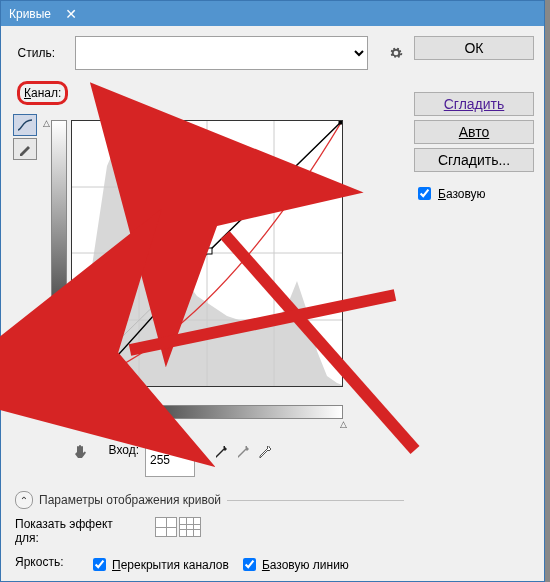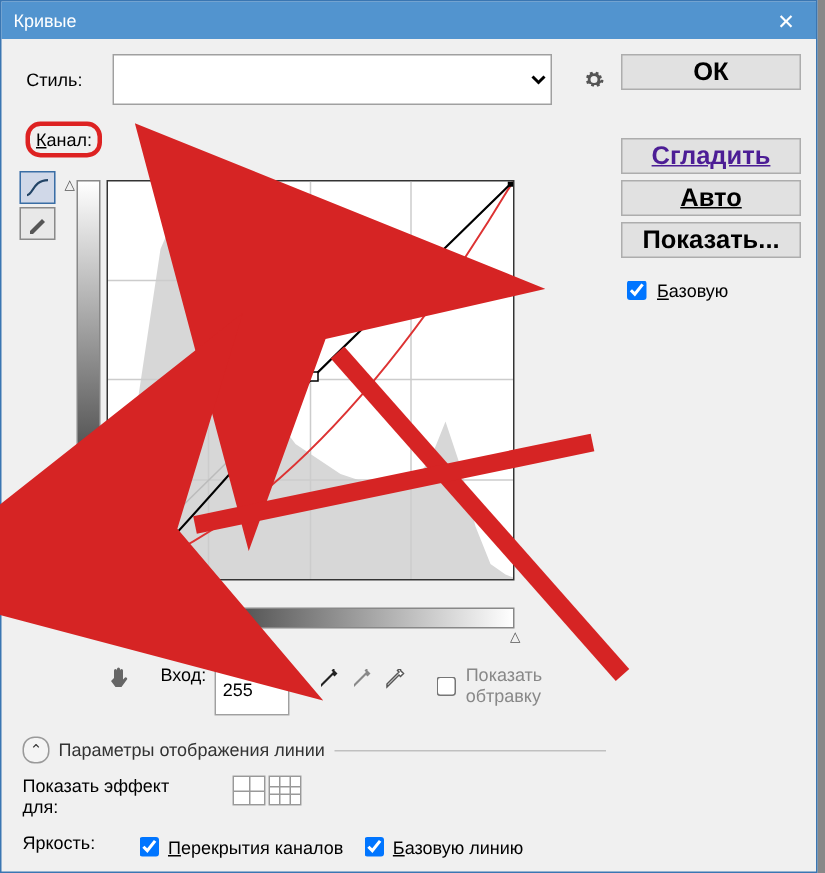--- a/index.html
+++ b/index.html
@@ -18,21 +18,20 @@
     width: 543px;
     height: 580px;
     background: #f0f0f0;
     border: 1px solid #3a76b2;
   }
   .titlebar {
     background: #5294cf;
     height: 25px;
     display: flex;
     align-items: center;
-    justify-content: space-between;
     color: #fff;
     font-size: 12px;
     padding-left: 8px;
   }
   .close-btn {
     width: 40px;
     height: 25px;
     display: flex;
     align-items: center;
     justify-content: center;
@@ -74,25 +73,24 @@
   }
   .style-select { flex:1; }
   .gear {
     width:16px; height:16px;
     display:flex; align-items:center; justify-content:center;
   }
   .btn {
     border: 1px solid #adadad;
     background: #e1e1e1;
     height: 22px;
-    font-size: 17px;
+    font-size: 14px;
     display:flex; align-items:center; justify-content:center;
     color:#000;
     position:relative;
-    font-weight:bold;
   }
   .btn.disabled { color:#4c1d95; }
   .preview-row {
     display:flex;
     align-items:center;
     gap:4px;
     margin-top:8px;
   }
   .channel-row {
     display:flex; align-items:center; gap:6px;
@@ -322,31 +320,27 @@
               <svg width="14" height="14" viewBox="0 0 14 14">
                 <path d="M11 1l2 2-2 2-1-1-6 6-2 2v-2l2-2 6-6-1-1 2-2z" fill="#888"></path>
               </svg>
             </div>
           <div class="eyedrop">
               <svg width="14" height="14" viewBox="0 0 14 14">
                 <path d="M11 1l2 2-2 2-1-1-6 6-2 2v-2l2-2 6-6-1-1 2-2z" fill="#fff" stroke="#555"></path>
               </svg>
             </div>
         </div>
-        <label class="chk" style="margin-left:8px;color:#888;">
-          <input type="checkbox" style="">
-          <span>Показать обтравку</span>
-        </label>
       </div>
 
       <div class="section-title">
         <div class="round-btn">
           <span>⌃</span>
         </div>
-        <span>Параметры отображения линии</span>
+        <span>Параметры отображения кривой</span>
         <div class="section-line"></div>
       </div>
 
       <div class="show-row">
         <span style="width:120px">Показать эффект для:</span>
         <div class="grid-icons">
           <div class="gridicon"></div>
           <div class="gridicon fine"></div>
         </div>
       </div>
@@ -382,21 +376,21 @@
           <span>ОК</span>
         </div>
       <div style="height:24px;"></div>
       <div class="btn disabled">
           <span style="text-decoration:underline">Сгладить</span>
         </div>
       <div class="btn">
           <span style="text-decoration:underline">Авто</span>
         </div>
       <div class="btn">
-          <span>Показать...</span>
+          <span>Сгладить...</span>
         </div>
       <label class="preview-row">
         <input type="checkbox" checked="" style="">
         <span class="underline-first">Базовую</span>
       </label>
     </div>
   </div>
 </div>
 
 <svg class="arrow-overlay" width="550" height="582">

